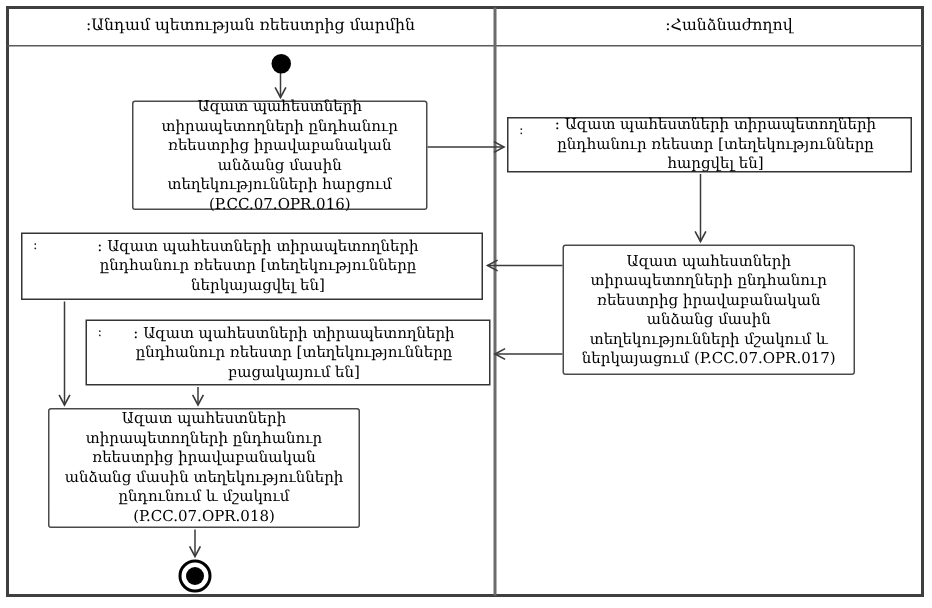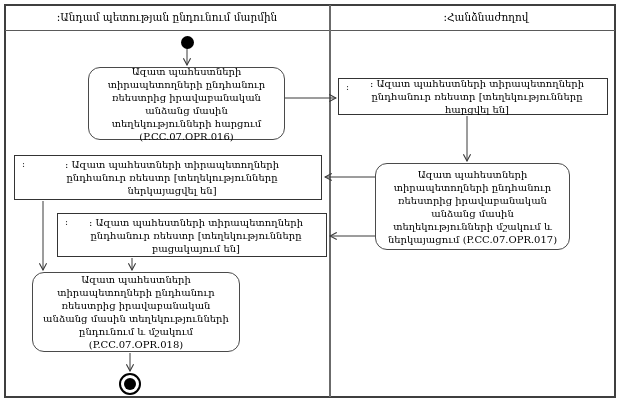--- a/index.html
+++ b/index.html
@@ -21,21 +21,21 @@
     border-left:2px solid #6b6b6b;
   }
   .lane-title {
     position:absolute; top:11px; font-size:10.5px; text-align:center;
     white-space:nowrap; overflow:visible;
   }
   .lane-title.left  { left:4px;   width:326px; }
   .lane-title.right { left:330px; width:286px;padding-left:13px; }
   .action {
     position:absolute; box-sizing:border-box;
-    border:1.6px solid #4a4a4a; border-radius:12px; background:#fff;
+    border:1.6px solid #4a4a4a; border-radius:2px; background:#fff;
     display:flex; align-items:center; justify-content:center;
     text-align:center; font-size:10px; line-height:13px; padding:2px 7px;
   }
   .objnode {
     position:absolute; box-sizing:border-box;
     border:1.8px solid #343434; background:#fff;
     display:flex; align-items:center; justify-content:center;
     text-align:center; font-size:10px; line-height:13px;
     padding:1px 12px 1px 20px;
   }
@@ -56,21 +56,21 @@
 </style>
 </head>
 <body>
 
 <div class="canvas">
 
   <div class="frame"></div>
   <div class="header-sep"></div>
   <div class="lane-divider"></div>
 
-  <div class="lane-title left">:Անդամ պետության ընդունում մարմին</div>
+  <div class="lane-title left">:Անդամ պետության ռեեստրից մարմին</div>
   <div class="lane-title right">:Հանձնաժողով</div>
 
   <svg class="edges" viewBox="0 0 621 405">
     <defs>
       <marker id="arr" viewBox="0 0 10 10" refX="8.5" refY="5" markerWidth="9" markerHeight="9" orient="auto-start-reverse">
         <path d="M1,1 L8.5,5 L1,9" fill="none" stroke="#3a3a3a" stroke-width="1.2"></path>
       </marker>
     </defs>
     <line x1="187" y1="44" x2="187" y2="65" stroke="#3a3a3a" stroke-width="1" marker-end="url(#arr)"></line>
     <line x1="285" y1="98" x2="336" y2="98" stroke="#3a3a3a" stroke-width="1" marker-end="url(#arr)"></line>

